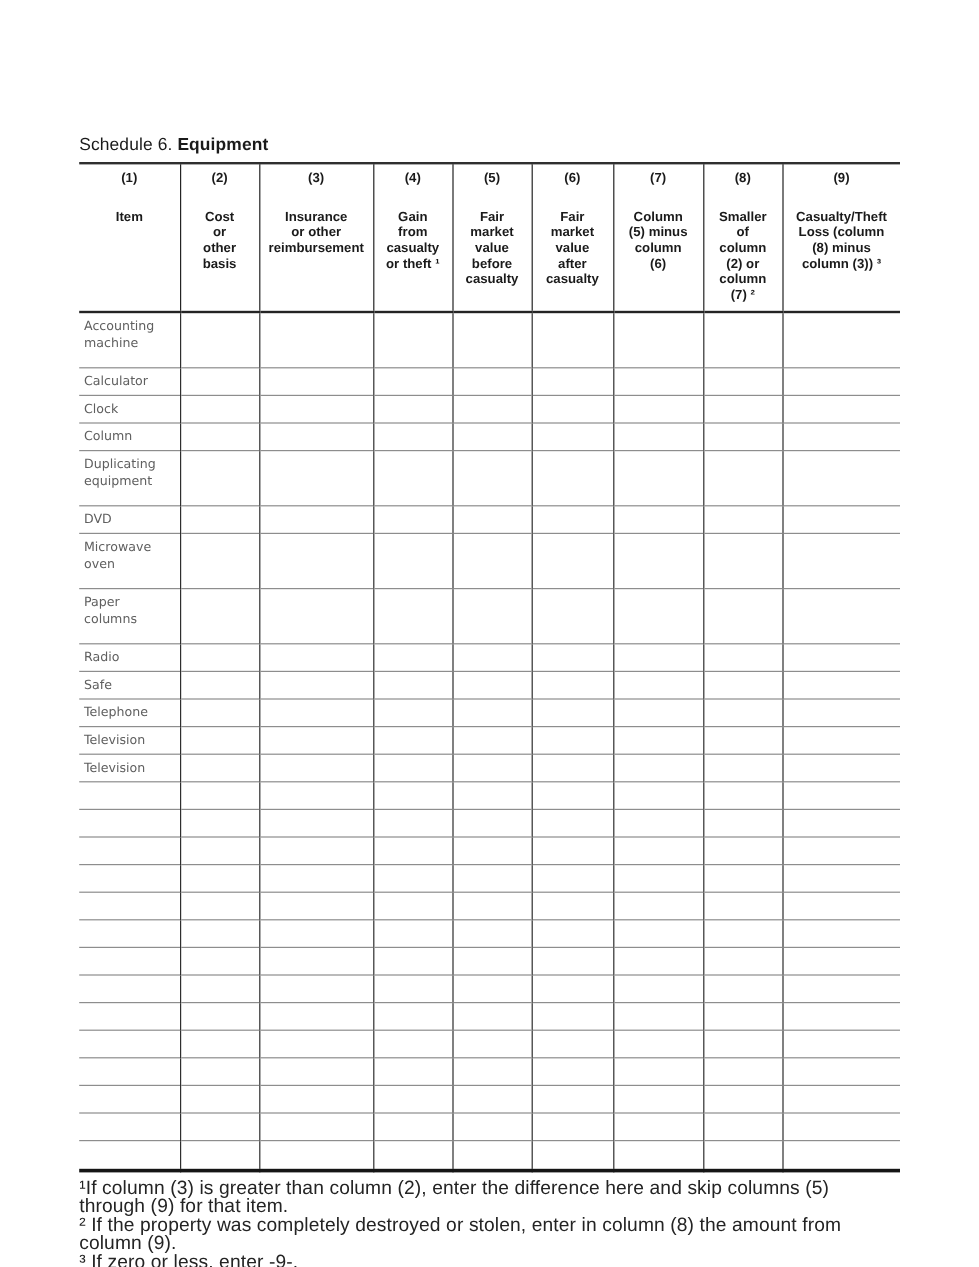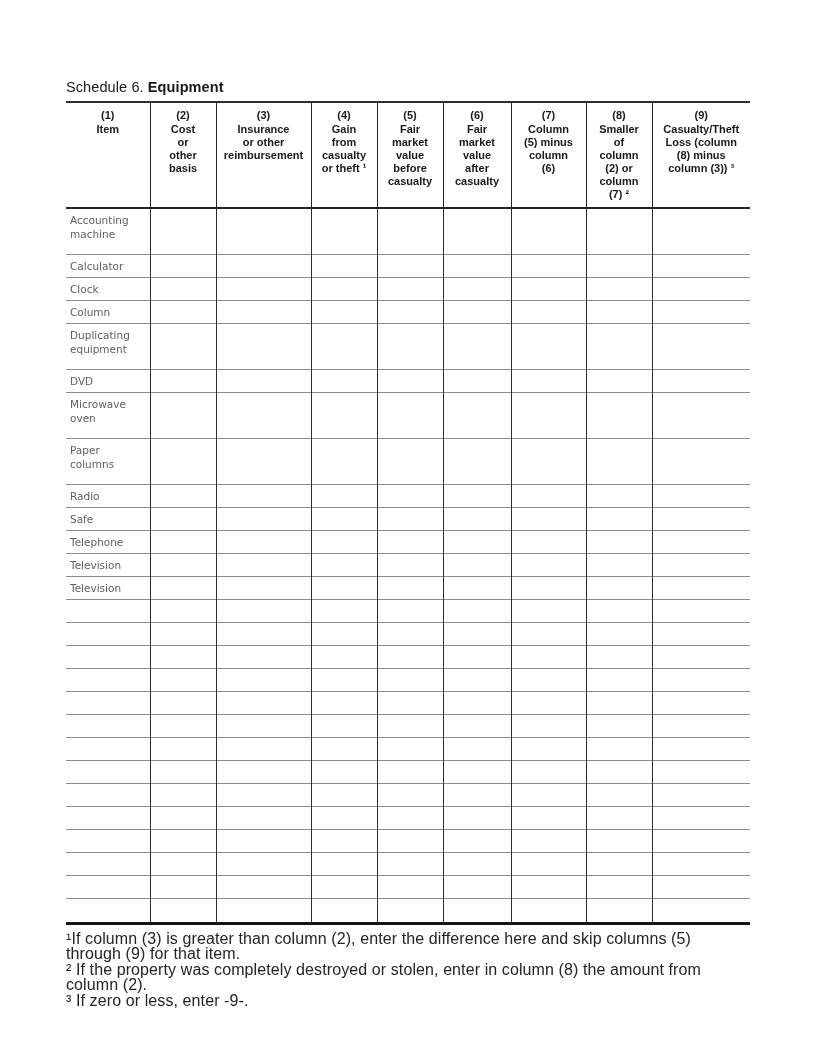--- a/index.html
+++ b/index.html
@@ -1,21 +1,21 @@
 <!DOCTYPE html>
 <html><head>
 <meta charset="utf-8">
 <style>
   html,body{margin:0;padding:0;background:#ffffff;}
   .page{
     position:relative;
     width:816px;height:1056px;
     background:#ffffff;
     box-sizing:border-box;
-    padding:79px 66px 0 66px;
+    padding:113px 66px 0 66px;
     overflow:hidden;
     font-family:"Liberation Sans","DejaVu Sans",sans-serif;
     color:#1a1a1a;
   }
   .title{
     font-size:14.5px;
     line-height:16px;
     margin:0 0 6px 0;
     letter-spacing:.1px;
   }
@@ -34,21 +34,21 @@
     border-left:1px solid #242424;
     border-bottom:2px solid #242424;
     font-size:11px;
     font-weight:bold;
     line-height:13px;
     text-align:center;
     padding:6px 2px 6px 2px;
   }
   thead th:first-child{border-left:0;}
   .cnum{white-space:pre-line;}
-  .clabel{white-space:pre-line;margin-top:1px;}
+  .clabel{white-space:pre-line;margin-top:19px;}
 
   tbody td{border-left:1px solid #2e2e2e;}
   tbody td:first-child{border-left:0;}
   tbody tr{border-bottom:1px solid #8d8d8d;height:23px;margin-top:20px;}
   tbody tr.tall{height:46px;}
   tbody tr.last{height:25px;}
 
   td.item{
     font-family:"DejaVu Sans","Liberation Sans",sans-serif;
     font-size:10.5px;
@@ -450,17 +450,17 @@
           <td class="entry"></td>
           <td class="entry"></td>
           <td class="entry"></td>
           <td class="entry"></td>
         </tr>
     </tbody>
   </table>
 
   <div class="footnotes">
     <div class="fn">¹If column (3) is greater than column (2), enter the difference here and skip columns (5) through (9) for that item.</div>
-    <div class="fn">² If the property was completely destroyed or stolen, enter in column (8) the amount from column (2).</div>
+    <div class="fn">² If the property was completely destroyed or stolen, enter in column (8) the amount from column (9).</div>
     <div class="fn">³ If zero or less, enter -9-.</div>
   </div>
 
 </div>
 
 </body></html>

